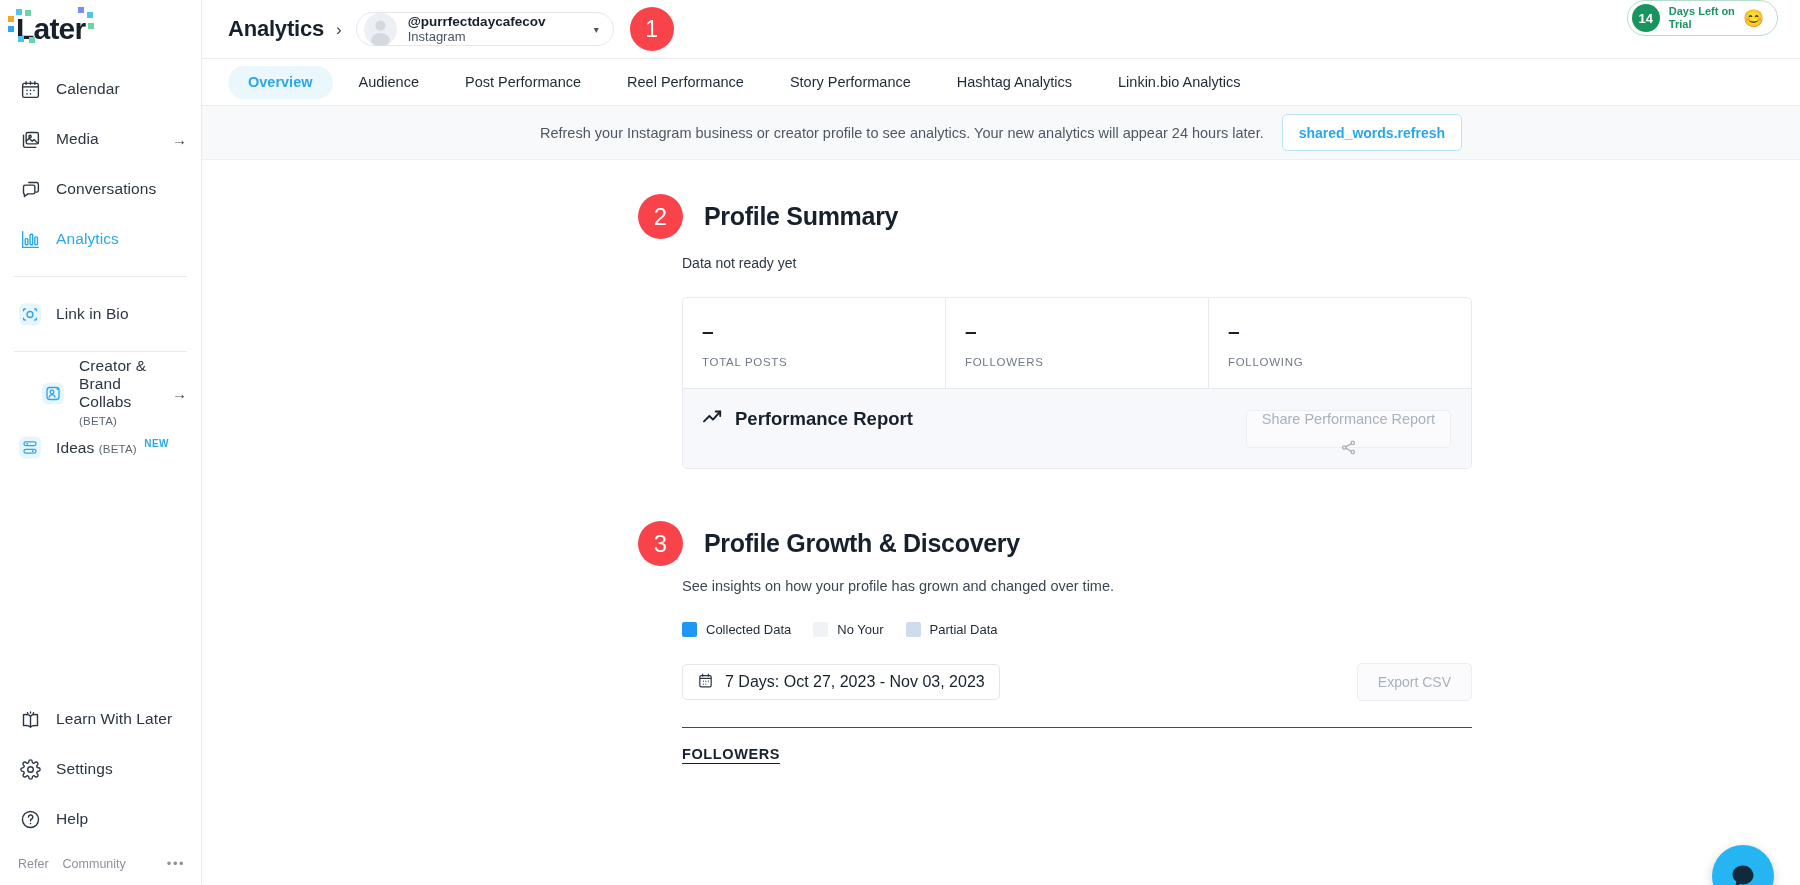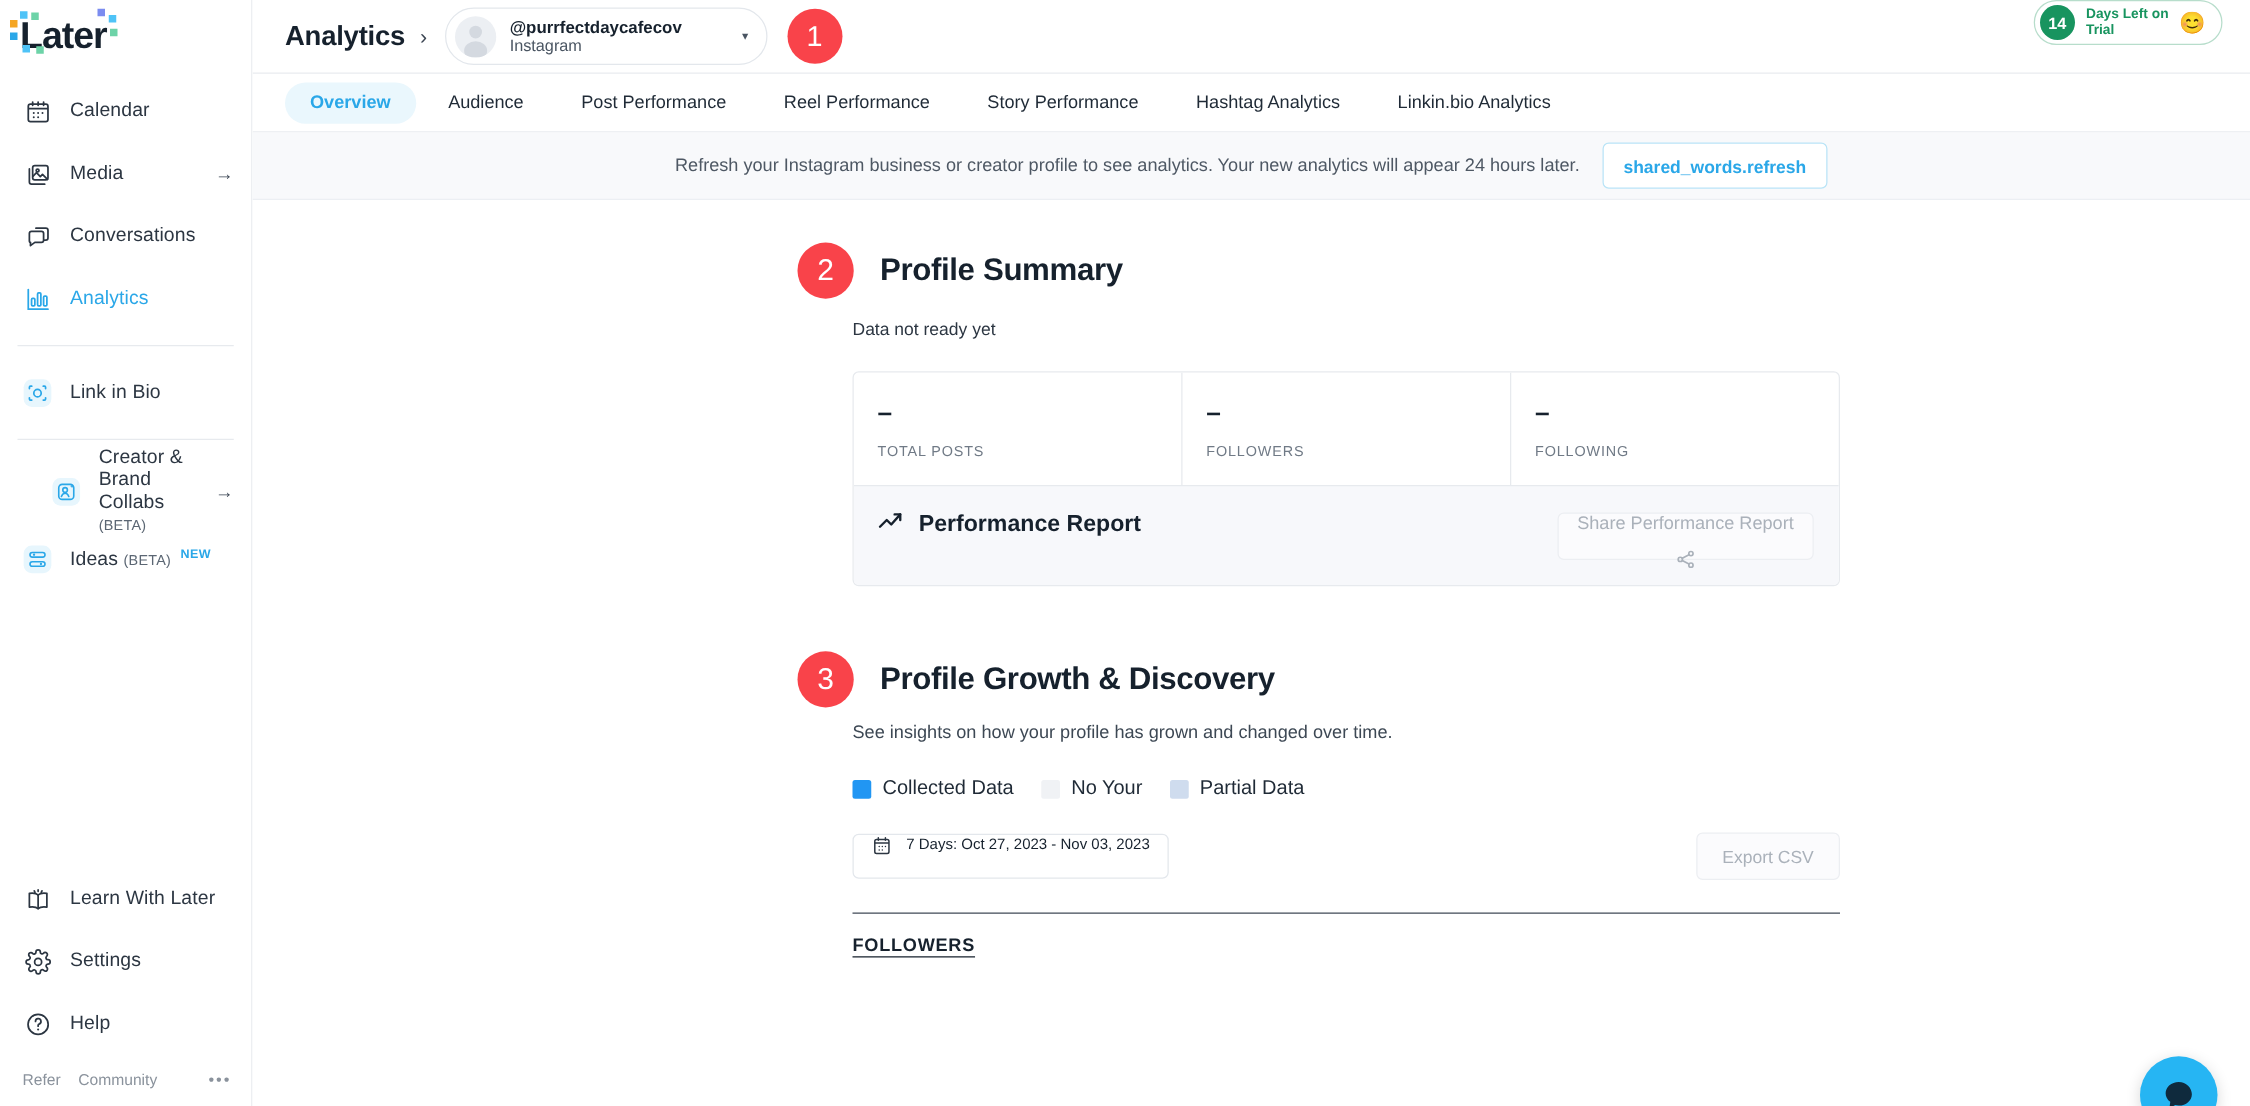--- a/index.html
+++ b/index.html
@@ -91,21 +91,21 @@
     padding-left: 26px;
     padding-right: 20px;
     position: relative;
   }
   .topbar-title {
     font-size: 22px; font-weight: 700; color: #16212d; letter-spacing: -0.2px;
   }
   .chev-right { margin: 0 14px 0 12px; color: #3b4552; font-size: 17px; line-height: 1; }
   .acct-pill {
     display: flex; align-items: center; gap: 11px;
-    height: 46px;
+    height: 34px;
     border: 1px solid #e3e7ec;
     border-radius: 26px;
     padding: 1px 14px 0 7px;
     min-width: 258px;
     cursor: pointer;
     background: #fff;
   }
   .avatar {
     width: 33px; height: 33px; border-radius: 50%;
     background: #eceff3;
@@ -249,34 +249,34 @@
     font-size: 14.5px;
     cursor: not-allowed;
     margin-top: 3px;
     font-family: "Liberation Sans", sans-serif;
     flex-direction: column;
   }
 
   .legend { display: flex; align-items: center; gap: 22px; margin-top: 28px; }
   .legend-item { display: flex; align-items: center; gap: 9px; }
   .legend-swatch { width: 15px; height: 15px; border-radius: 2px; }
-  .legend-label { font-size: 16px; color: #1f2a36; }
+  .legend-label { font-size: 13px; color: #1f2a36; }
 
   .controls {
     display: flex; align-items: center;
     width: 790px; margin-top: 26px;
   }
   .date-btn {
     border: 1px solid #e3e7ec;
     background: #fff;
     border-radius: 5px;
     height: 36px;
     padding: 0 14px;
-    display: flex; gap: 11px;
-    font-size: 12px; color: #16212d;
+    display: flex; align-items: center; gap: 11px;
+    font-size: 16px; color: #16212d;
     cursor: pointer;
     font-family: "Liberation Sans", sans-serif;
   }
   .export-btn {
     margin-left: auto;
     border: 1px solid #eceef2;
     background: #fbfbfd;
     color: #aab1ba;
     border-radius: 5px;
     height: 38px;

